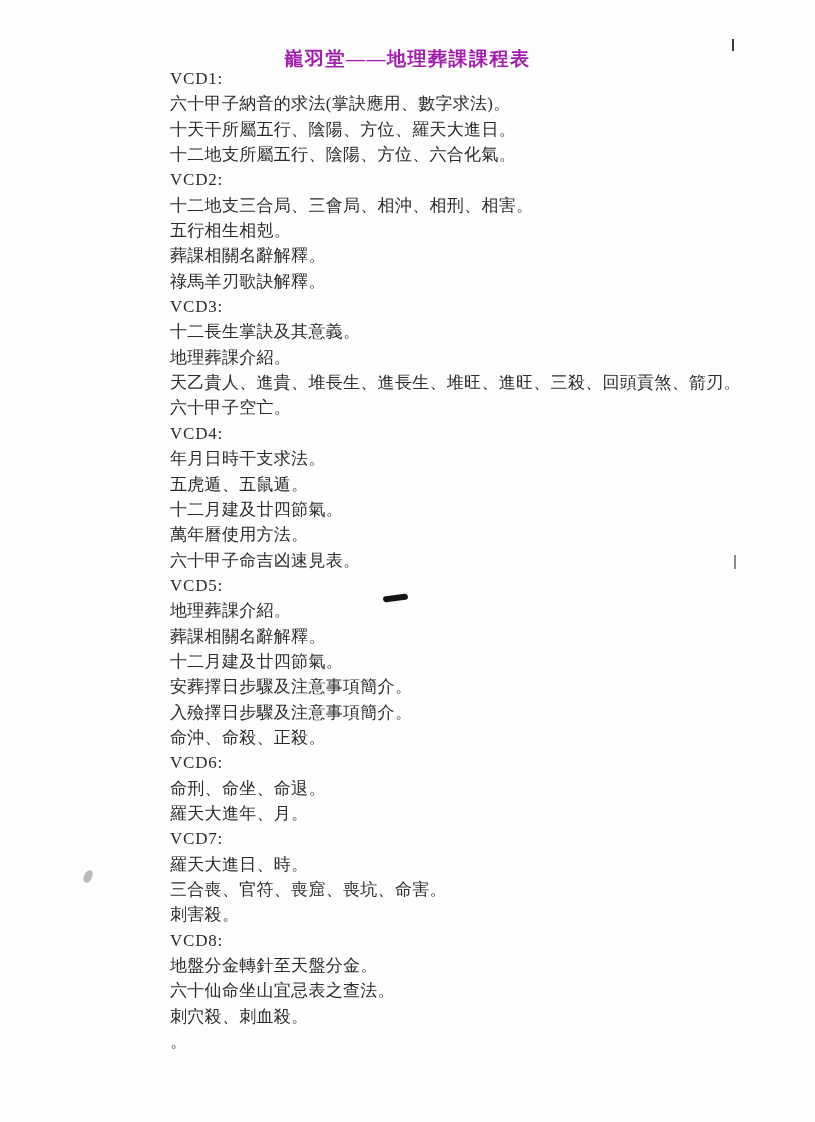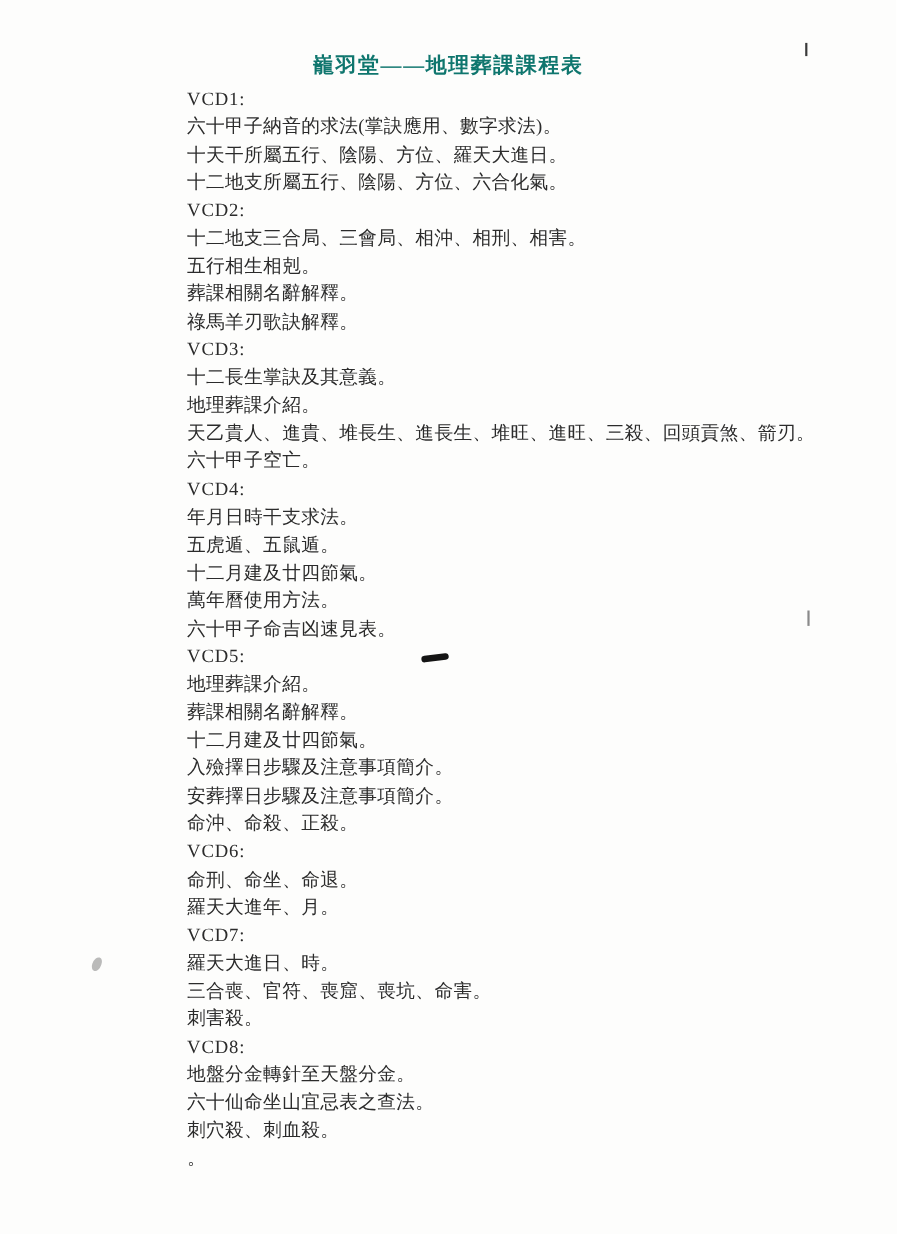--- a/index.html
+++ b/index.html
@@ -11,25 +11,25 @@
     font-family:"Liberation Serif","DejaVu Serif",serif;
     color:#2b2b2b;
   }
   .title{
     position:absolute;
     top:46px;left:0;width:100%;
     text-align:center;
     font-size:19px;
     font-weight:700;
     letter-spacing:1.5px;
-    color:#0f766e;
+    color:#a21caf;
   }
   .content{
     position:absolute;
-    left:170px;top:77px;width:620px;
+    left:170px;top:66px;width:620px;
   }
   .line{
     height:25.35px;
     line-height:25.35px;
     font-size:17px;
     white-space:nowrap;
     letter-spacing:0.3px;
   }
   .heading{letter-spacing:0.8px;}
   
@@ -75,22 +75,22 @@
       <div class="line heading">VCD4:</div>
       <div class="line">年月日時干支求法。</div>
       <div class="line">五虎遁、五鼠遁。</div>
       <div class="line">十二月建及廿四節氣。</div>
       <div class="line">萬年曆使用方法。</div>
       <div class="line">六十甲子命吉凶速見表。</div>
       <div class="line heading">VCD5:</div>
       <div class="line">地理葬課介紹。</div>
       <div class="line">葬課相關名辭解釋。</div>
       <div class="line">十二月建及廿四節氣。</div>
+      <div class="line">安葬擇日步驟及注意事項簡介。</div>
       <div class="line">入殮擇日步驟及注意事項簡介。</div>
-      <div class="line">安葬擇日步驟及注意事項簡介。</div>
       <div class="line">命沖、命殺、正殺。</div>
       <div class="line heading">VCD6:</div>
       <div class="line">命刑、命坐、命退。</div>
       <div class="line">羅天大進年、月。</div>
       <div class="line heading">VCD7:</div>
       <div class="line">羅天大進日、時。</div>
       <div class="line">三合喪、官符、喪窟、喪坑、命害。</div>
       <div class="line">刺害殺。</div>
       <div class="line heading">VCD8:</div>
       <div class="line">地盤分金轉針至天盤分金。</div>

